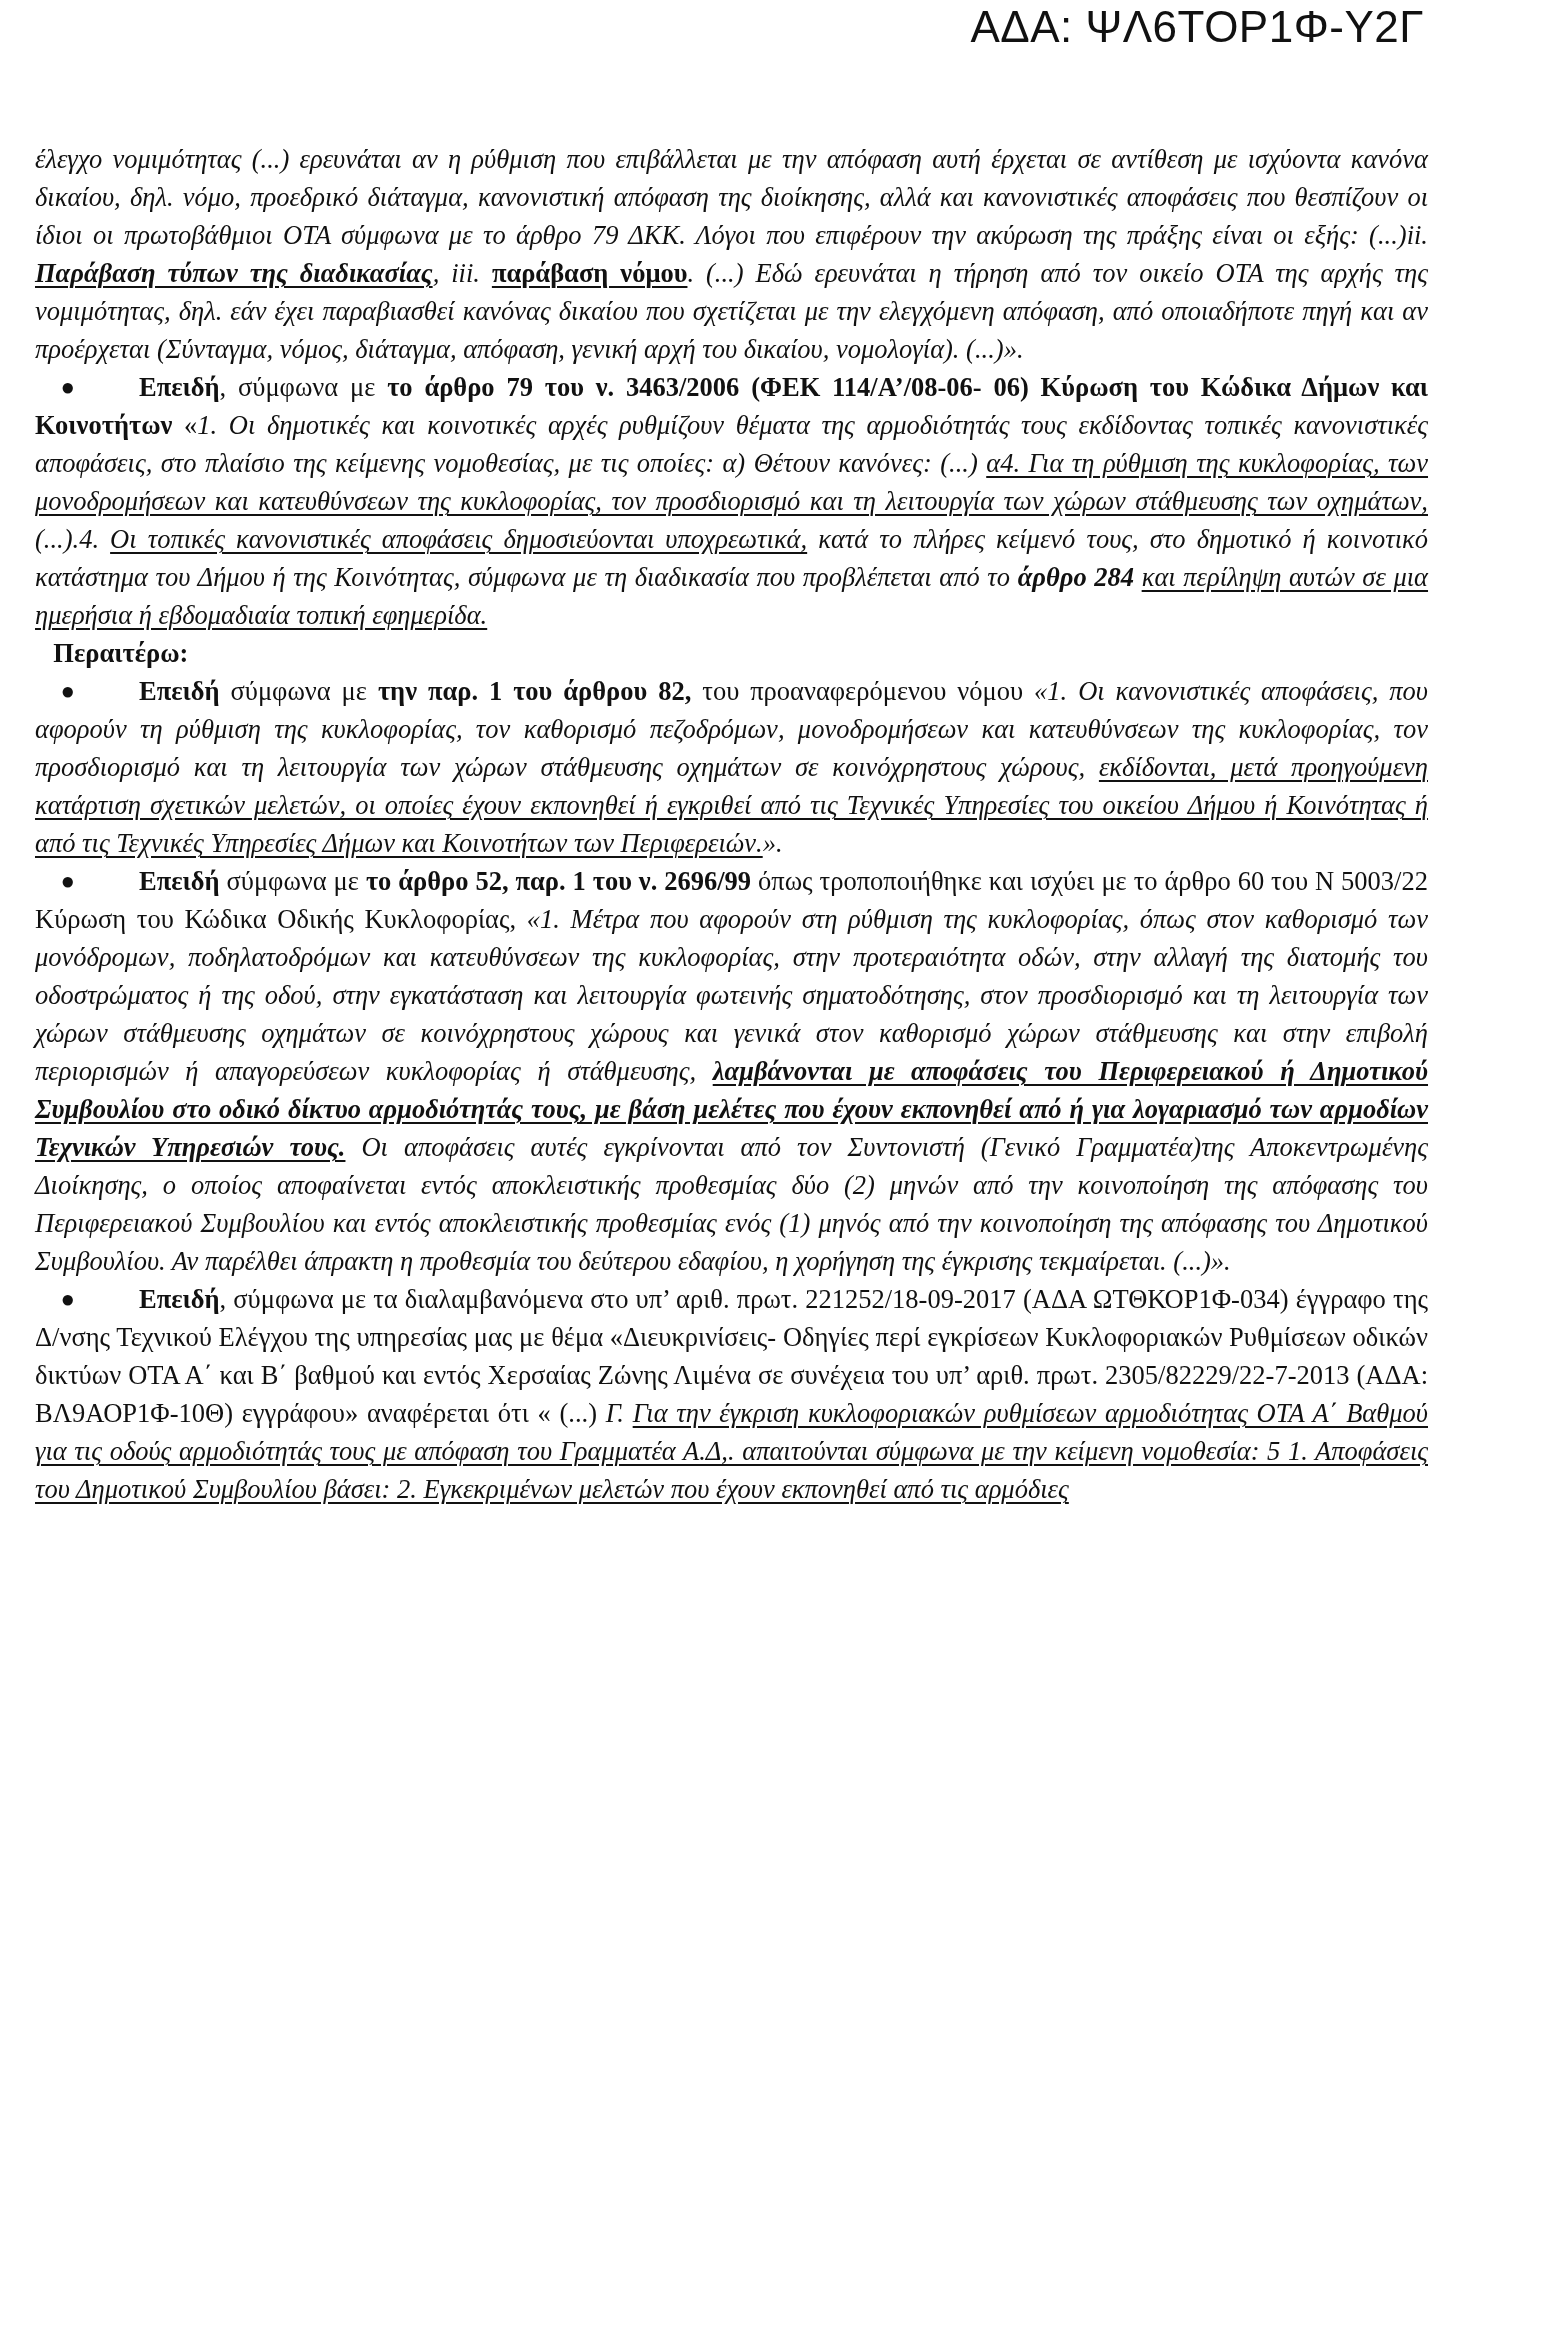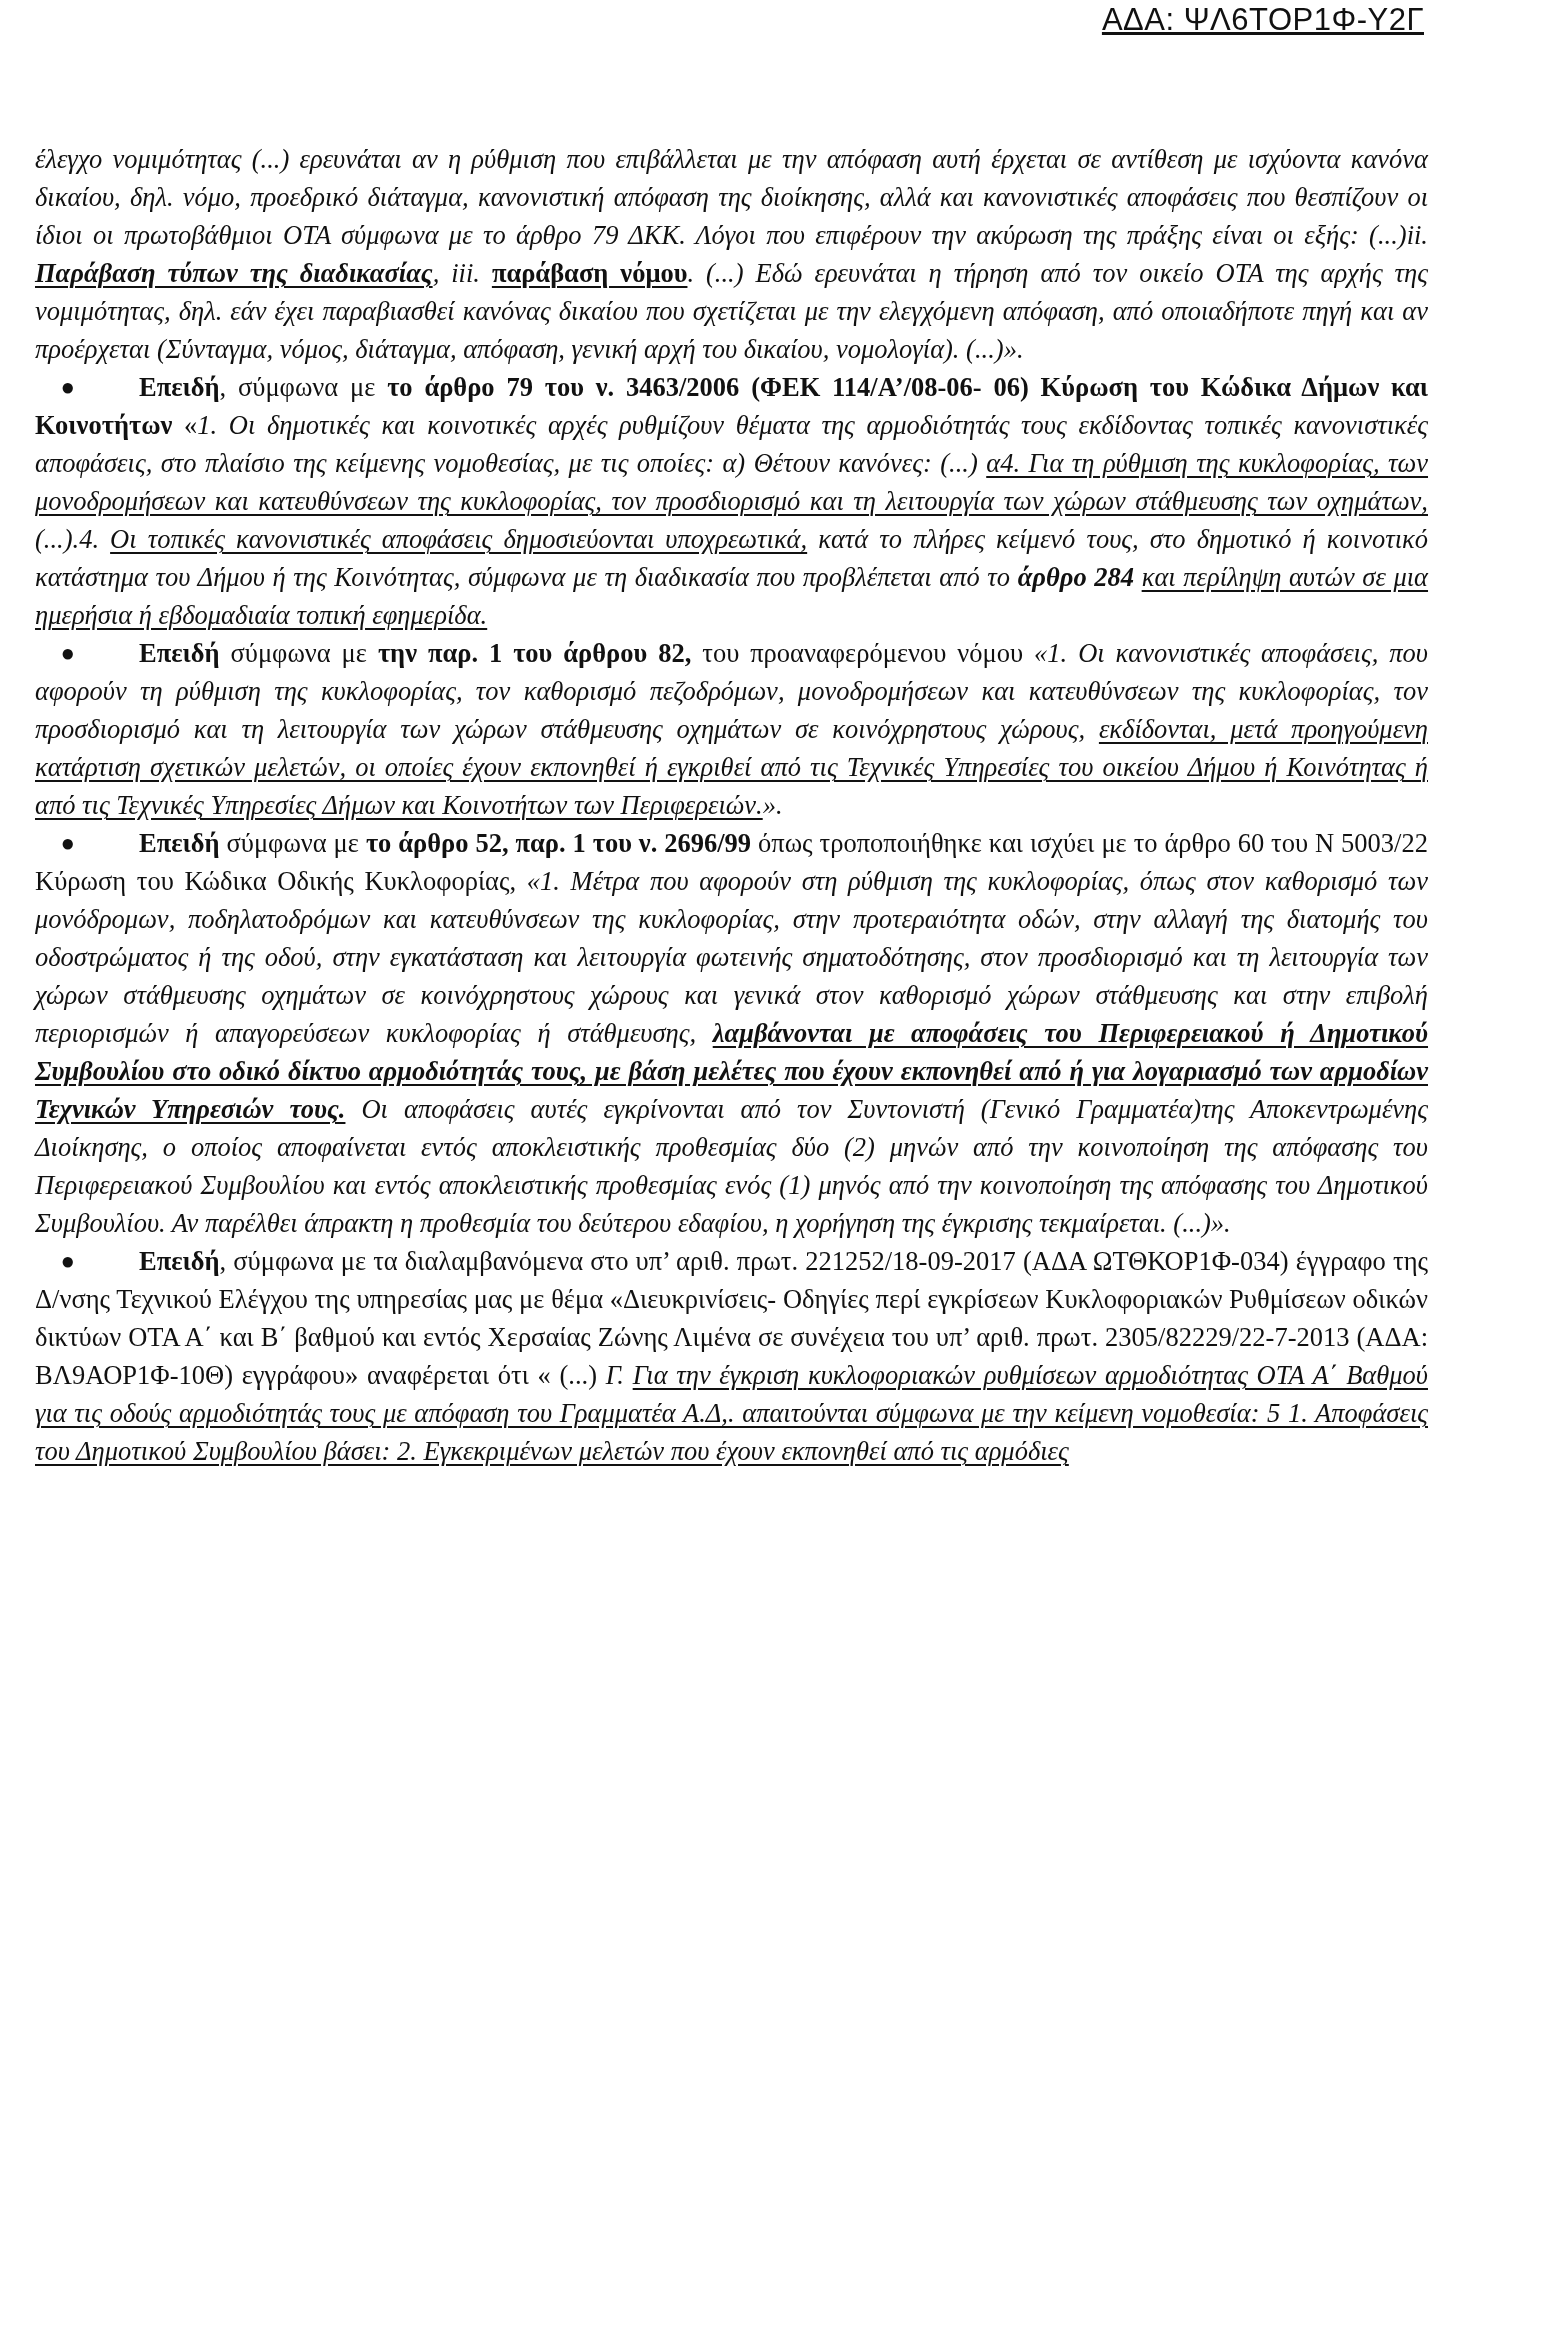--- a/index.html
+++ b/index.html
@@ -4,21 +4,21 @@
 <style>
   html, body { margin: 0; padding: 0; background: #ffffff; }
   body {
     width: 1561px; height: 2339px; position: relative; overflow: hidden;
     font-family: "Liberation Serif", "DejaVu Serif", serif;
     color: #111111;
   }
   .ada {
     position: absolute; top: 1.8px; right: 137px;
     font-family: "Liberation Sans", "DejaVu Sans", sans-serif;
-    font-size: 31px; color: #111; letter-spacing: 0.5px; text-decoration: underline;
+    font-size: 44px; color: #111; letter-spacing: 0.5px;
   }
   .page {
     position: absolute; left: 35px; top: 140px; width: 1393px;
     font-size: 26.5px; line-height: 38px; text-align: justify;
   }
   .p { margin: 0; }
   .bullet-p { position: relative; margin: 0; }
   .bullet { position: absolute; left: 25.6px; top: 0; font-size: 24px; }
   .bullet-indent { display: inline-block; width: 104px; }
   i, .it { font-style: italic; }
@@ -33,20 +33,21 @@
 
 <div class="page">
 
   <p class="p"><i>έλεγχο νομιμότητας (...) ερευνάται αν η ρύθμιση που επιβάλλεται με την απόφαση αυτή έρχεται σε αντίθεση με ισχύοντα κανόνα δικαίου, δηλ. νόμο, προεδρικό διάταγμα, κανονιστική απόφαση της διοίκησης, αλλά και κανονιστικές αποφάσεις που θεσπίζουν οι ίδιοι οι πρωτοβάθμιοι ΟΤΑ σύμφωνα με το άρθρο 79 ΔΚΚ. Λόγοι που επιφέρουν την ακύρωση της πράξης είναι οι εξής: (...)ii.</i>
     <b><i><u>Παράβαση τύπων της διαδικασίας</u></i></b><i>,  iii. </i><b><u>παράβαση νόμου</u></b><i>. (...) Εδώ ερευνάται η τήρηση από τον οικείο ΟΤΑ της αρχής της νομιμότητας, δηλ. εάν έχει παραβιασθεί κανόνας δικαίου που σχετίζεται με την ελεγχόμενη απόφαση, από οποιαδήποτε πηγή και αν προέρχεται (Σύνταγμα, νόμος, διάταγμα, απόφαση, γενική αρχή του δικαίου, νομολογία). (...)».</i></p>
 
   <p class="bullet-p">
     <span class="bullet">●</span><span class="bullet-indent"></span><b>Επειδή</b><span>, σύμφωνα με </span><b>το άρθρο 79 του ν. 3463/2006 (ΦΕΚ 114/Α’/08-06- 06) Κύρωση του Κώδικα Δήμων και Κοινοτήτων</b><span> «</span><i>1. Οι δημοτικές και κοινοτικές αρχές ρυθμίζουν θέματα της αρμοδιότητάς τους εκδίδοντας τοπικές κανονιστικές αποφάσεις, στο πλαίσιο της κείμενης νομοθεσίας, με τις οποίες: α) Θέτουν κανόνες: (...) </i><i><u>α4. Για τη ρύθμιση της κυκλοφορίας, των μονοδρομήσεων και κατευθύνσεων της κυκλοφορίας, τον προσδιορισμό και τη λειτουργία των χώρων στάθμευσης των οχημάτων, </u></i><i>(...).4. </i><i><u>Οι τοπικές κανονιστικές αποφάσεις δημοσιεύονται υποχρεωτικά,</u></i><i> κατά το πλήρες κείμενό τους, στο δημοτικό ή κοινοτικό κατάστημα του Δήμου ή της Κοινότητας, σύμφωνα με τη διαδικασία που προβλέπεται από το </i><b><i>άρθρο 284</i></b><i> </i><i><u>και περίληψη αυτών σε μια ημερήσια ή  εβδομαδιαία τοπική εφημερίδα.</u></i>
   </p>
 
+  <p class="heading">Περαιτέρω:</p>
 
   <p class="bullet-p">
     <span class="bullet">●</span><span class="bullet-indent"></span><b>Επειδή</b><span> σύμφωνα με </span><b>την παρ. 1 του άρθρου 82,</b><span> του προαναφερόμενου νόμου </span><i>«1. Οι κανονιστικές αποφάσεις, που αφορούν τη ρύθμιση της κυκλοφορίας, τον καθορισμό πεζοδρόμων, μονοδρομήσεων και κατευθύνσεων της κυκλοφορίας, τον προσδιορισμό και τη λειτουργία των χώρων στάθμευσης οχημάτων σε κοινόχρηστους χώρους, </i><i><u>εκδίδονται, μετά προηγούμενη κατάρτιση σχετικών μελετών, οι οποίες έχουν εκπονηθεί ή εγκριθεί από τις Τεχνικές Υπηρεσίες του οικείου Δήμου ή Κοινότητας ή από τις Τεχνικές Υπηρεσίες Δήμων και Κοινοτήτων των Περιφερειών.</u></i><i>».</i>
   </p>
 
   <p class="bullet-p">
     <span class="bullet">●</span><span class="bullet-indent"></span><b>Επειδή</b><span> σύμφωνα με </span><b>το άρθρο 52, παρ. 1 του ν. 2696/99</b><span> όπως τροποποιήθηκε και ισχύει με το άρθρο 60 του Ν 5003/22 Κύρωση του Κώδικα Οδικής Κυκλοφορίας, </span><i>«1. Μέτρα που αφορούν στη ρύθμιση της κυκλοφορίας, όπως στον καθορισμό των μονόδρομων, ποδηλατοδρόμων και κατευθύνσεων της κυκλοφορίας, στην προτεραιότητα οδών, στην αλλαγή της διατομής του οδοστρώματος ή της οδού, στην εγκατάσταση και λειτουργία φωτεινής σηματοδότησης, στον προσδιορισμό και τη λειτουργία των χώρων στάθμευσης οχημάτων σε κοινόχρηστους χώρους και γενικά στον καθορισμό χώρων στάθμευσης και στην επιβολή περιορισμών ή απαγορεύσεων κυκλοφορίας ή στάθμευσης, </i><b><i><u>λαμβάνονται με αποφάσεις του Περιφερειακού ή Δημοτικού Συμβουλίου στο οδικό δίκτυο αρμοδιότητάς τους, με βάση μελέτες που έχουν εκπονηθεί από ή για λογαριασμό των αρμοδίων Τεχνικών Υπηρεσιών τους.</u></i></b><i> Οι αποφάσεις αυτές εγκρίνονται από τον Συντονιστή (Γενικό Γραμματέα)της Αποκεντρωμένης Διοίκησης, ο οποίος αποφαίνεται εντός αποκλειστικής προθεσμίας δύο (2) μηνών από την κοινοποίηση της απόφασης του Περιφερειακού Συμβουλίου και εντός αποκλειστικής προθεσμίας ενός (1) μηνός από την κοινοποίηση της απόφασης του Δημοτικού Συμβουλίου. Αν παρέλθει άπρακτη η προθεσμία του δεύτερου εδαφίου, η χορήγηση της έγκρισης τεκμαίρεται. (...)».</i>
   </p>
 
   <p class="bullet-p">

